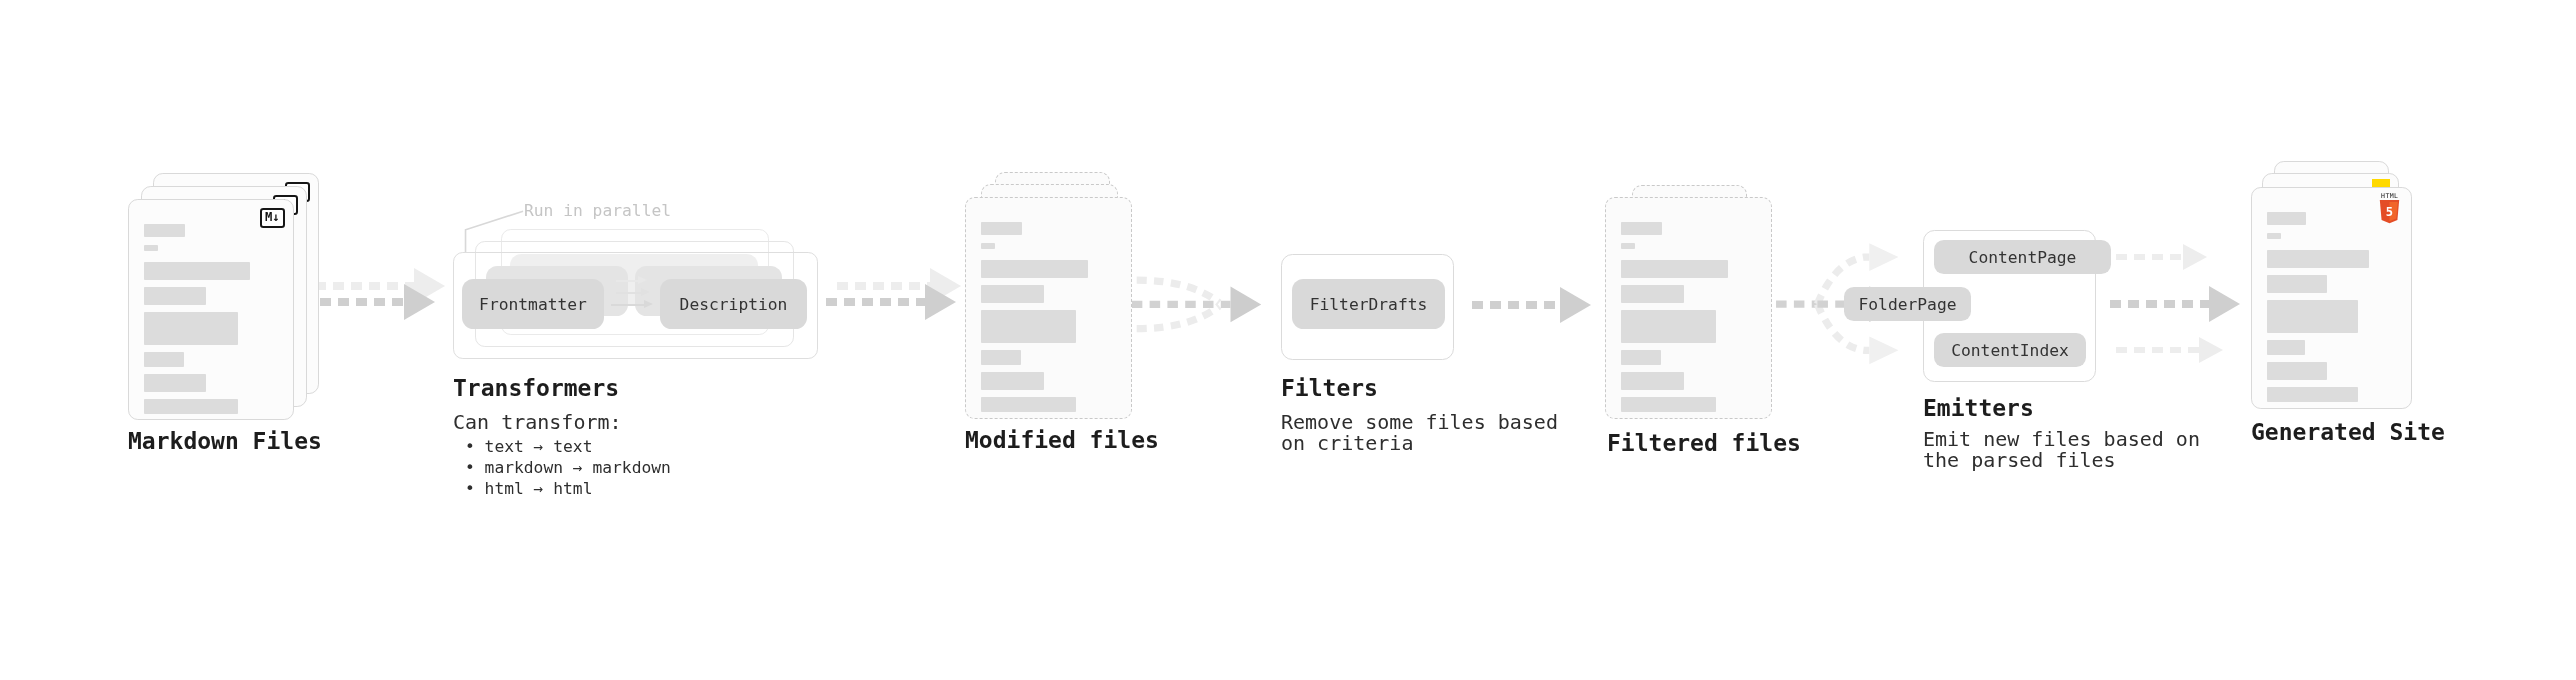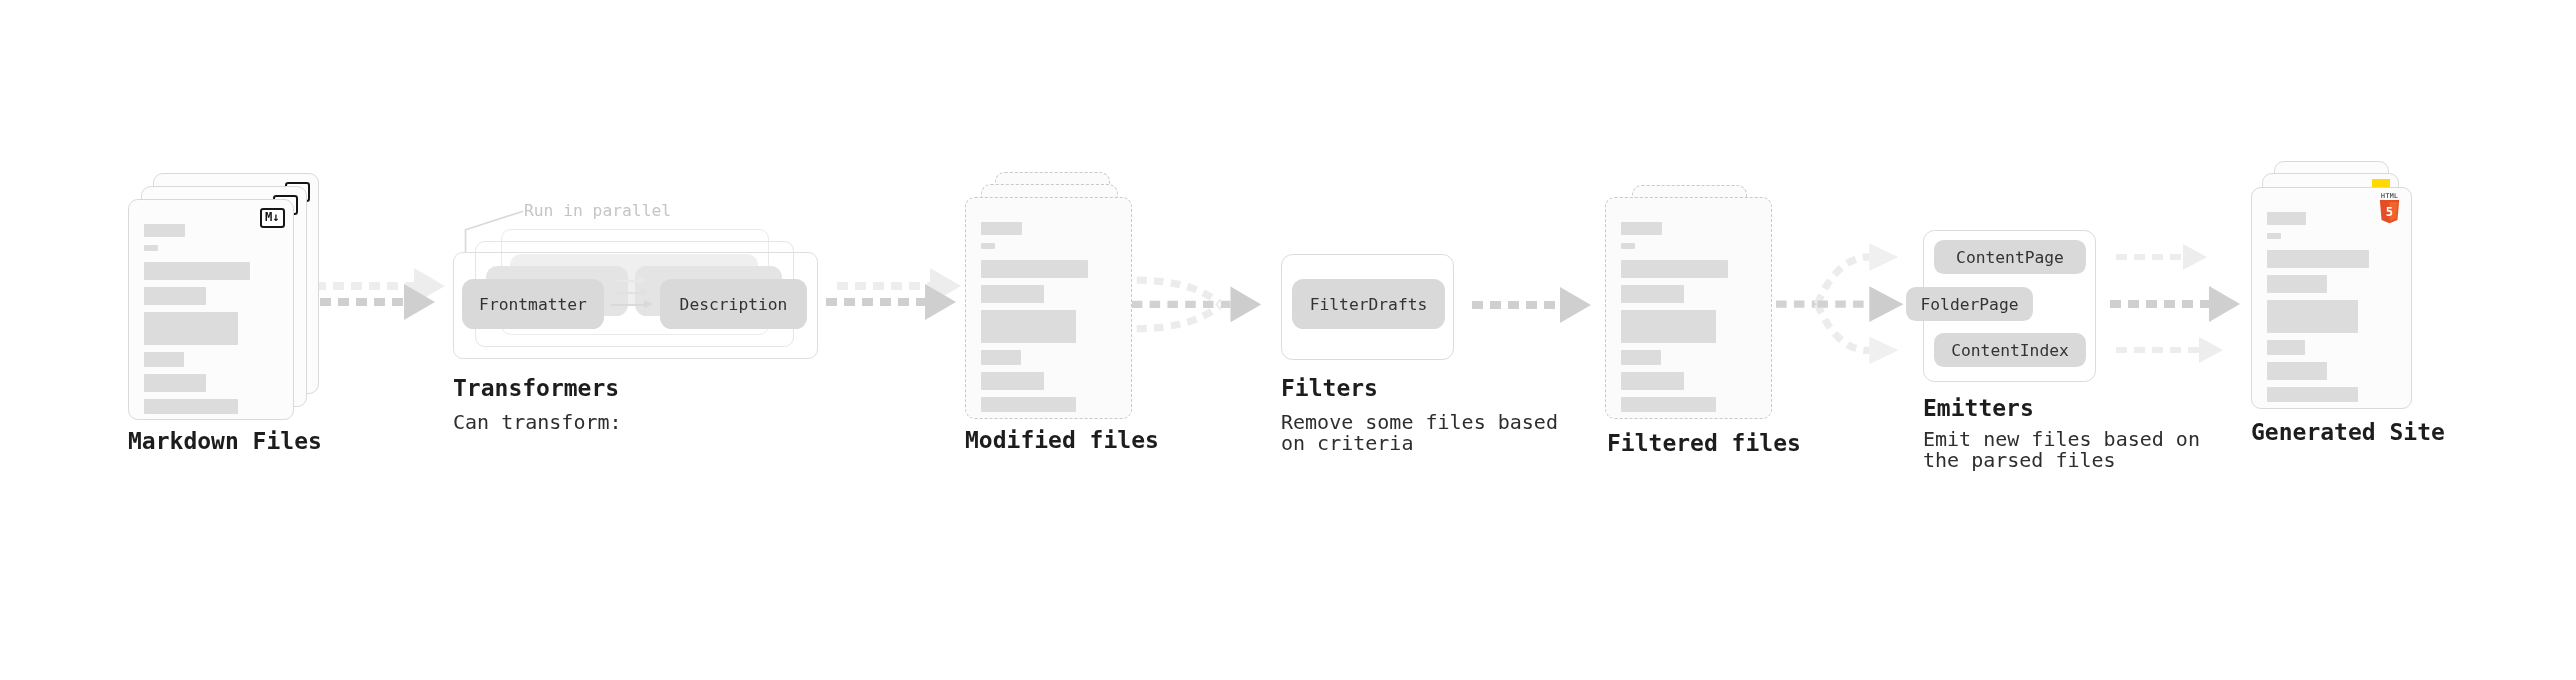--- a/index.html
+++ b/index.html
@@ -111,20 +111,25 @@
 
   <div class="mini" style="left:616px;top:280px;width:26px;color:#e8e8e8"></div>
   <div class="mini" style="left:616px;top:292px;width:29px;color:#e1e1e1"></div>
   <div class="mini" style="left:611px;top:304px;width:37px;color:#d9d9d9"></div>
 
   <div class="pill" style="left:660px;top:279px;width:147px;height:50px">Description</div>
   <div class="pill" style="left:462px;top:279px;width:142px;height:50px">Frontmatter</div>
 
   <div class="stage-title" style="left:453px;top:375px">Transformers</div>
   <div class="stage-sub" style="left:453px;top:412px">Can transform:</div>
+  <div class="bullets" style="left:465px;top:436px">
+    <div>• text → text</div>
+    <div>• markdown → markdown</div>
+    <div>• html → html</div>
+  </div>
 
   <div class="darrow faint" style="left:837px;top:268px;width:124px">
       <i class="ln"></i>
       <i class="hd"></i>
     </div>
   <div class="darrow" style="left:826px;top:284px;width:130px">
       <i class="ln"></i>
       <i class="hd"></i>
     </div>
 
@@ -183,22 +188,22 @@
     <path class="mainline" d="M5,79 H56"></path>
     <path class="curve" d="M56,79 Q78,26 114,21 H120"></path>
     <path class="curve" d="M56,79 Q78,132 114,136 H120"></path>
     <path class="mainline" d="M56,79 H120"></path>
     <polygon class="fainthead" points="120,4 156,21 120,38"></polygon>
     <polygon class="mainhead" points="120,57 162,79 120,101"></polygon>
     <polygon class="fainthead" points="120,119 156,136 120,153"></polygon>
   </svg>
 
   <div class="panel" style="left:1923px;top:230px;width:173px;height:152px"></div>
-  <div class="pill sm" style="left:1934px;top:240px;width:152px;height:34px">ContentPage</div>
-  <div class="pill sm" style="left:1906px;top:287px;width:127px;height:34px">FolderPage</div>
+  <div class="pill sm" style="left:1934px;top:240px;width:177px;height:34px">ContentPage</div>
+  <div class="pill sm" style="left:1844px;top:287px;width:127px;height:34px">FolderPage</div>
   <div class="pill sm" style="left:1934px;top:333px;width:152px;height:34px">ContentIndex</div>
   <div class="stage-title" style="left:1923px;top:395px">Emitters</div>
   <div class="stage-sub" style="left:1923px;top:429px">
     <div>Emit new files based on</div>
     <div>the parsed files</div>
   </div>
 
   <div class="darrow small faint" style="left:2116px;top:244px;width:91px">
       <i class="ln"></i>
       <i class="hd"></i>

